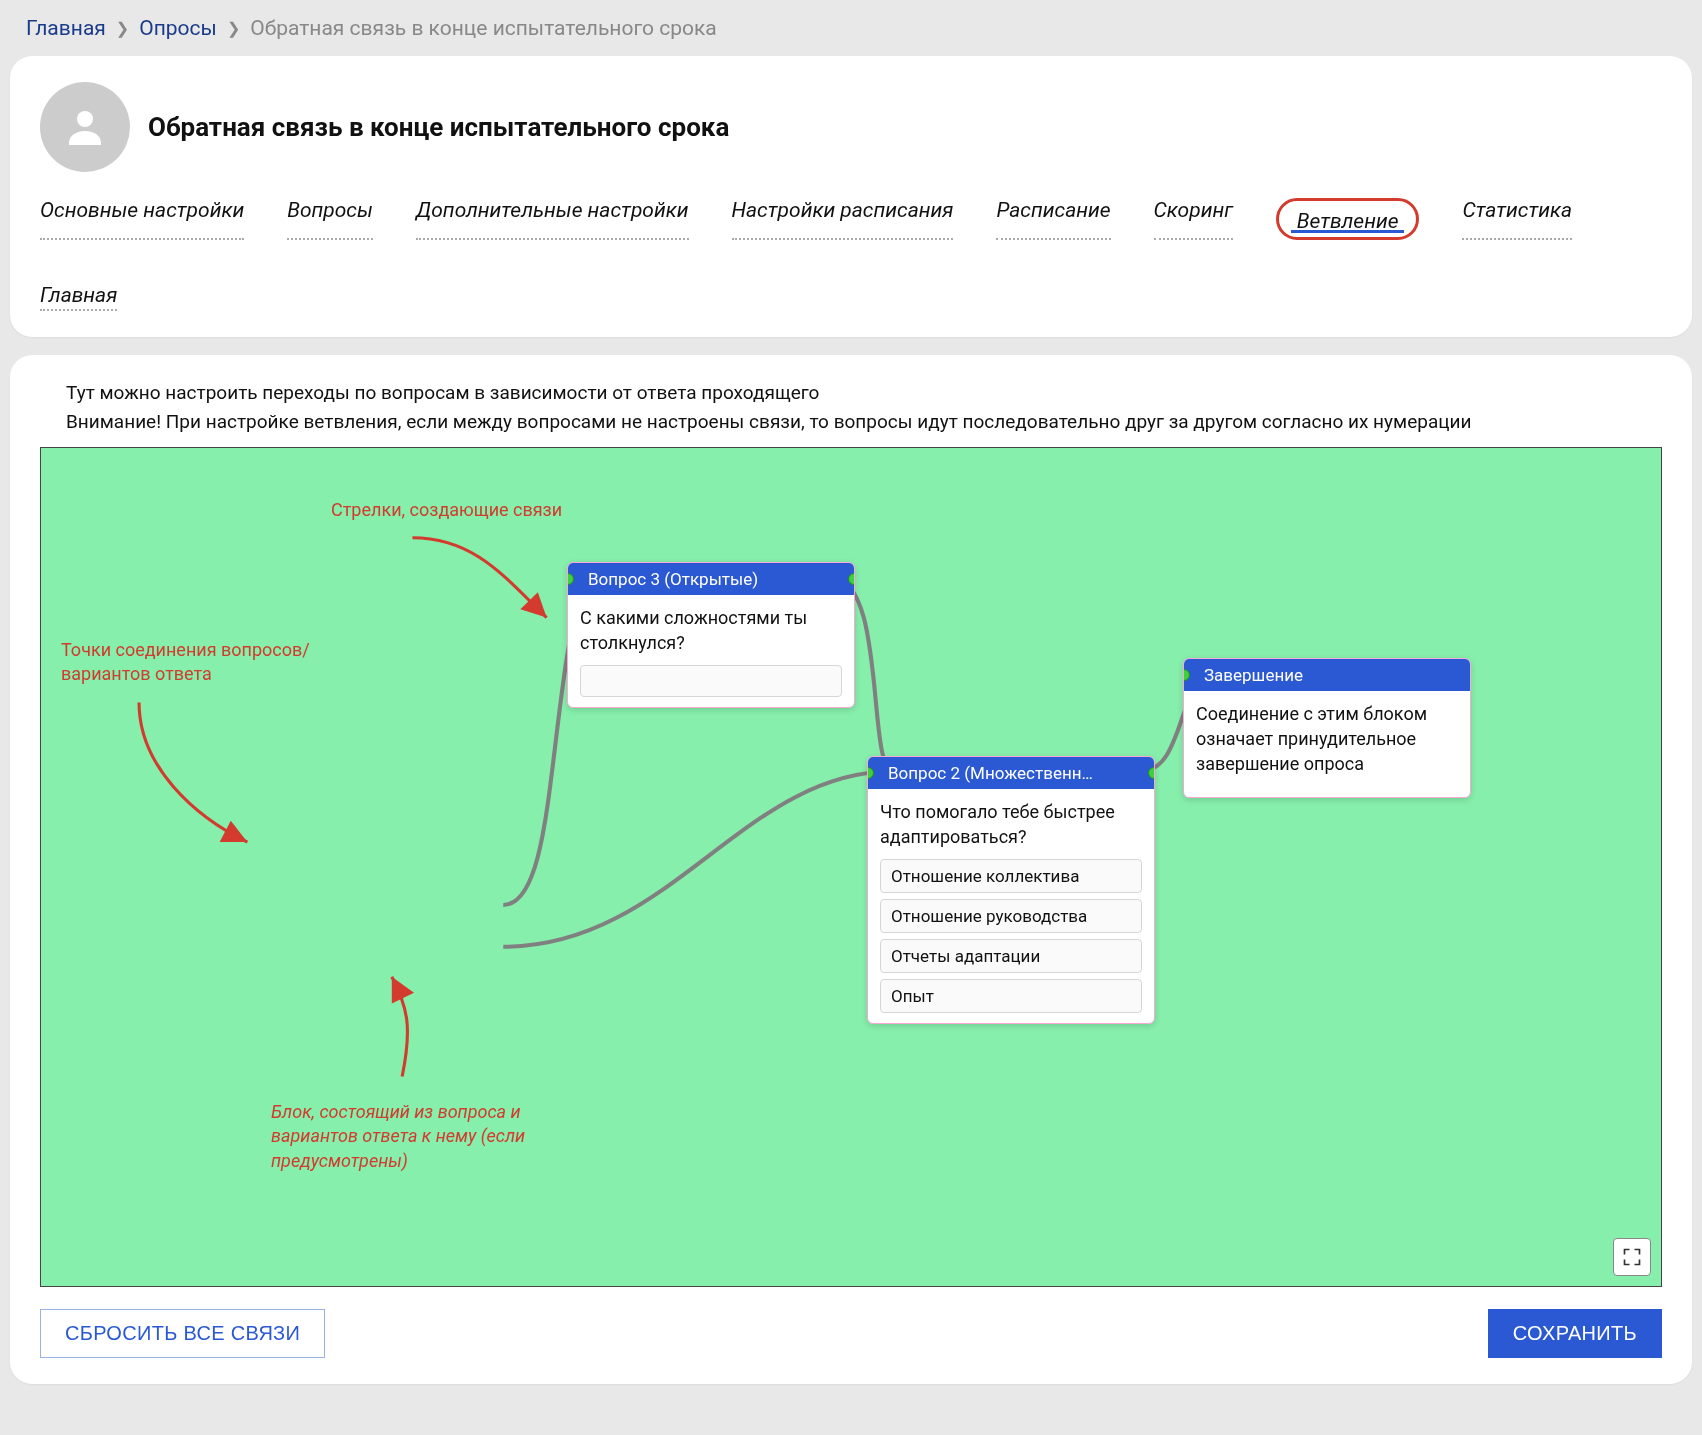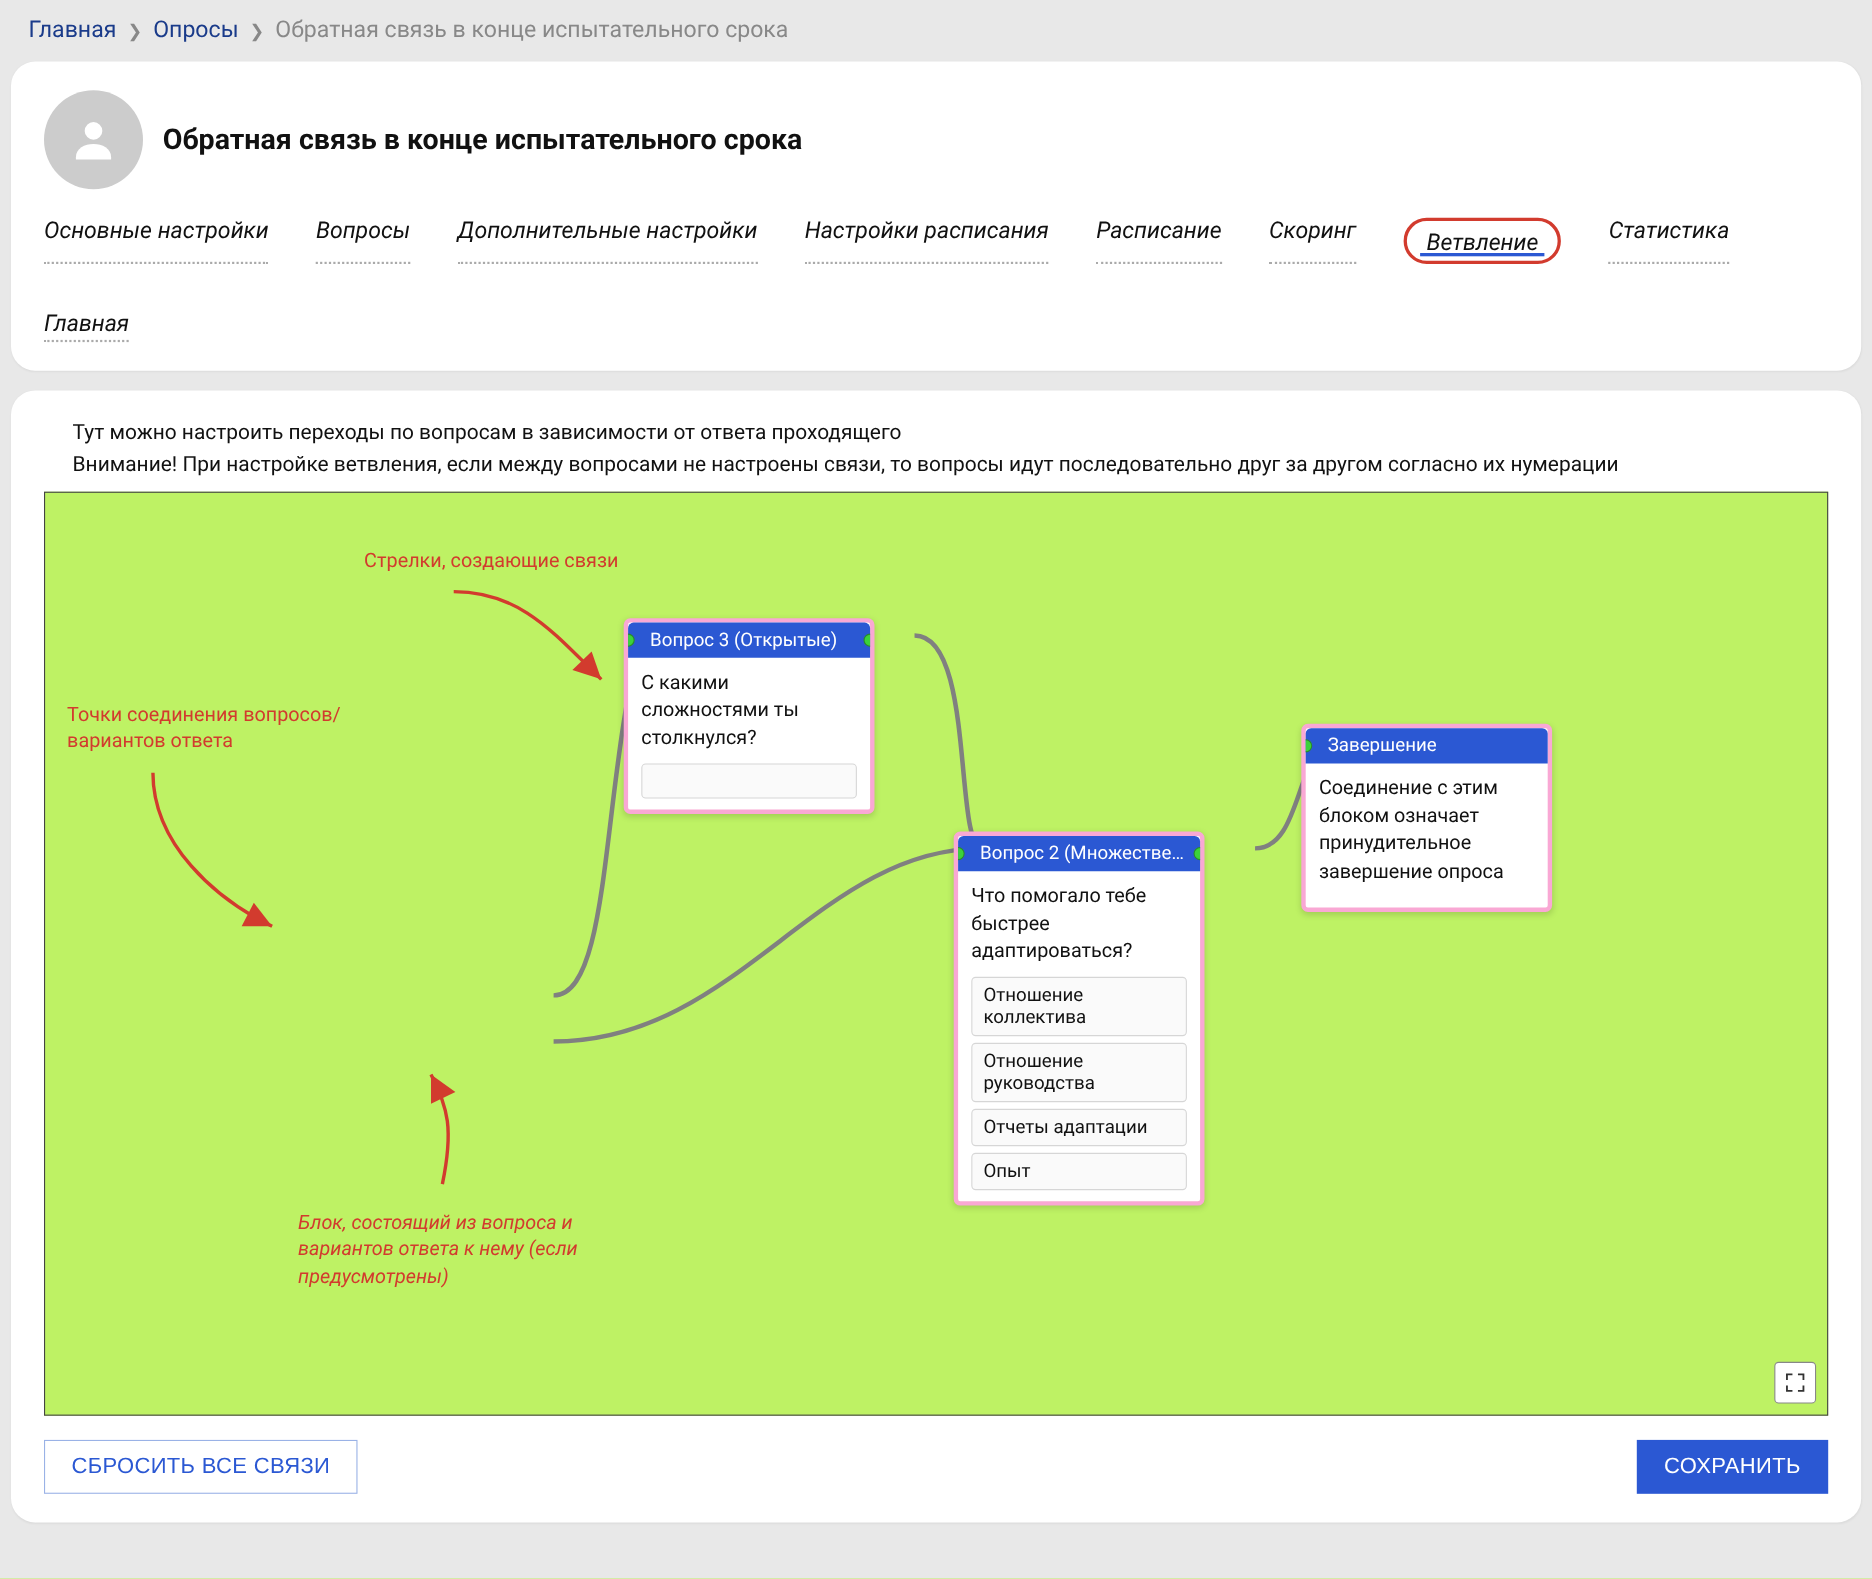--- a/index.html
+++ b/index.html
@@ -56,37 +56,37 @@
   }
   .tab.active::after {
     content: "";
     position: absolute;
     left: 12px; right: 12px; bottom: 4px;
     height: 3px; background: #2b58d3;
   }
   .info-text { font-size: 19px; margin-bottom: 6px; margin-left: 26px; }
   .canvas-wrap {
     border: 1px solid #444;
-    background: #bef264;
+    background: #86efac;
     height: 840px;
     position: relative;
     margin-top: 14px;
     overflow: hidden;
   }
   .fullscreen-btn {
     position: absolute; right: 10px; bottom: 10px;
     width: 38px; height: 38px;
     border: 1px solid #888; background: #fff; border-radius: 4px;
     display: flex; align-items: center; justify-content: center; cursor: pointer;
   }
   .fullscreen-btn svg { width: 20px; height: 20px; stroke: #333; stroke-width: 2; fill: none; }
   .node {
     position: absolute;
-    width: 228px;
-    border: 4px solid #f9a8d4;
+    width: 288px;
+    border: 1px solid #f9a8d4;
     border-radius: 6px;
     background: #fff;
     box-shadow: 0 2px 6px rgba(0,0,0,.15);
     font-size: 18px;
   }
   .node-header {
     background: #2b58d3;
     color: #fff;
     padding: 6px 10px 6px 20px;
     border-radius: 5px 5px 0 0;

